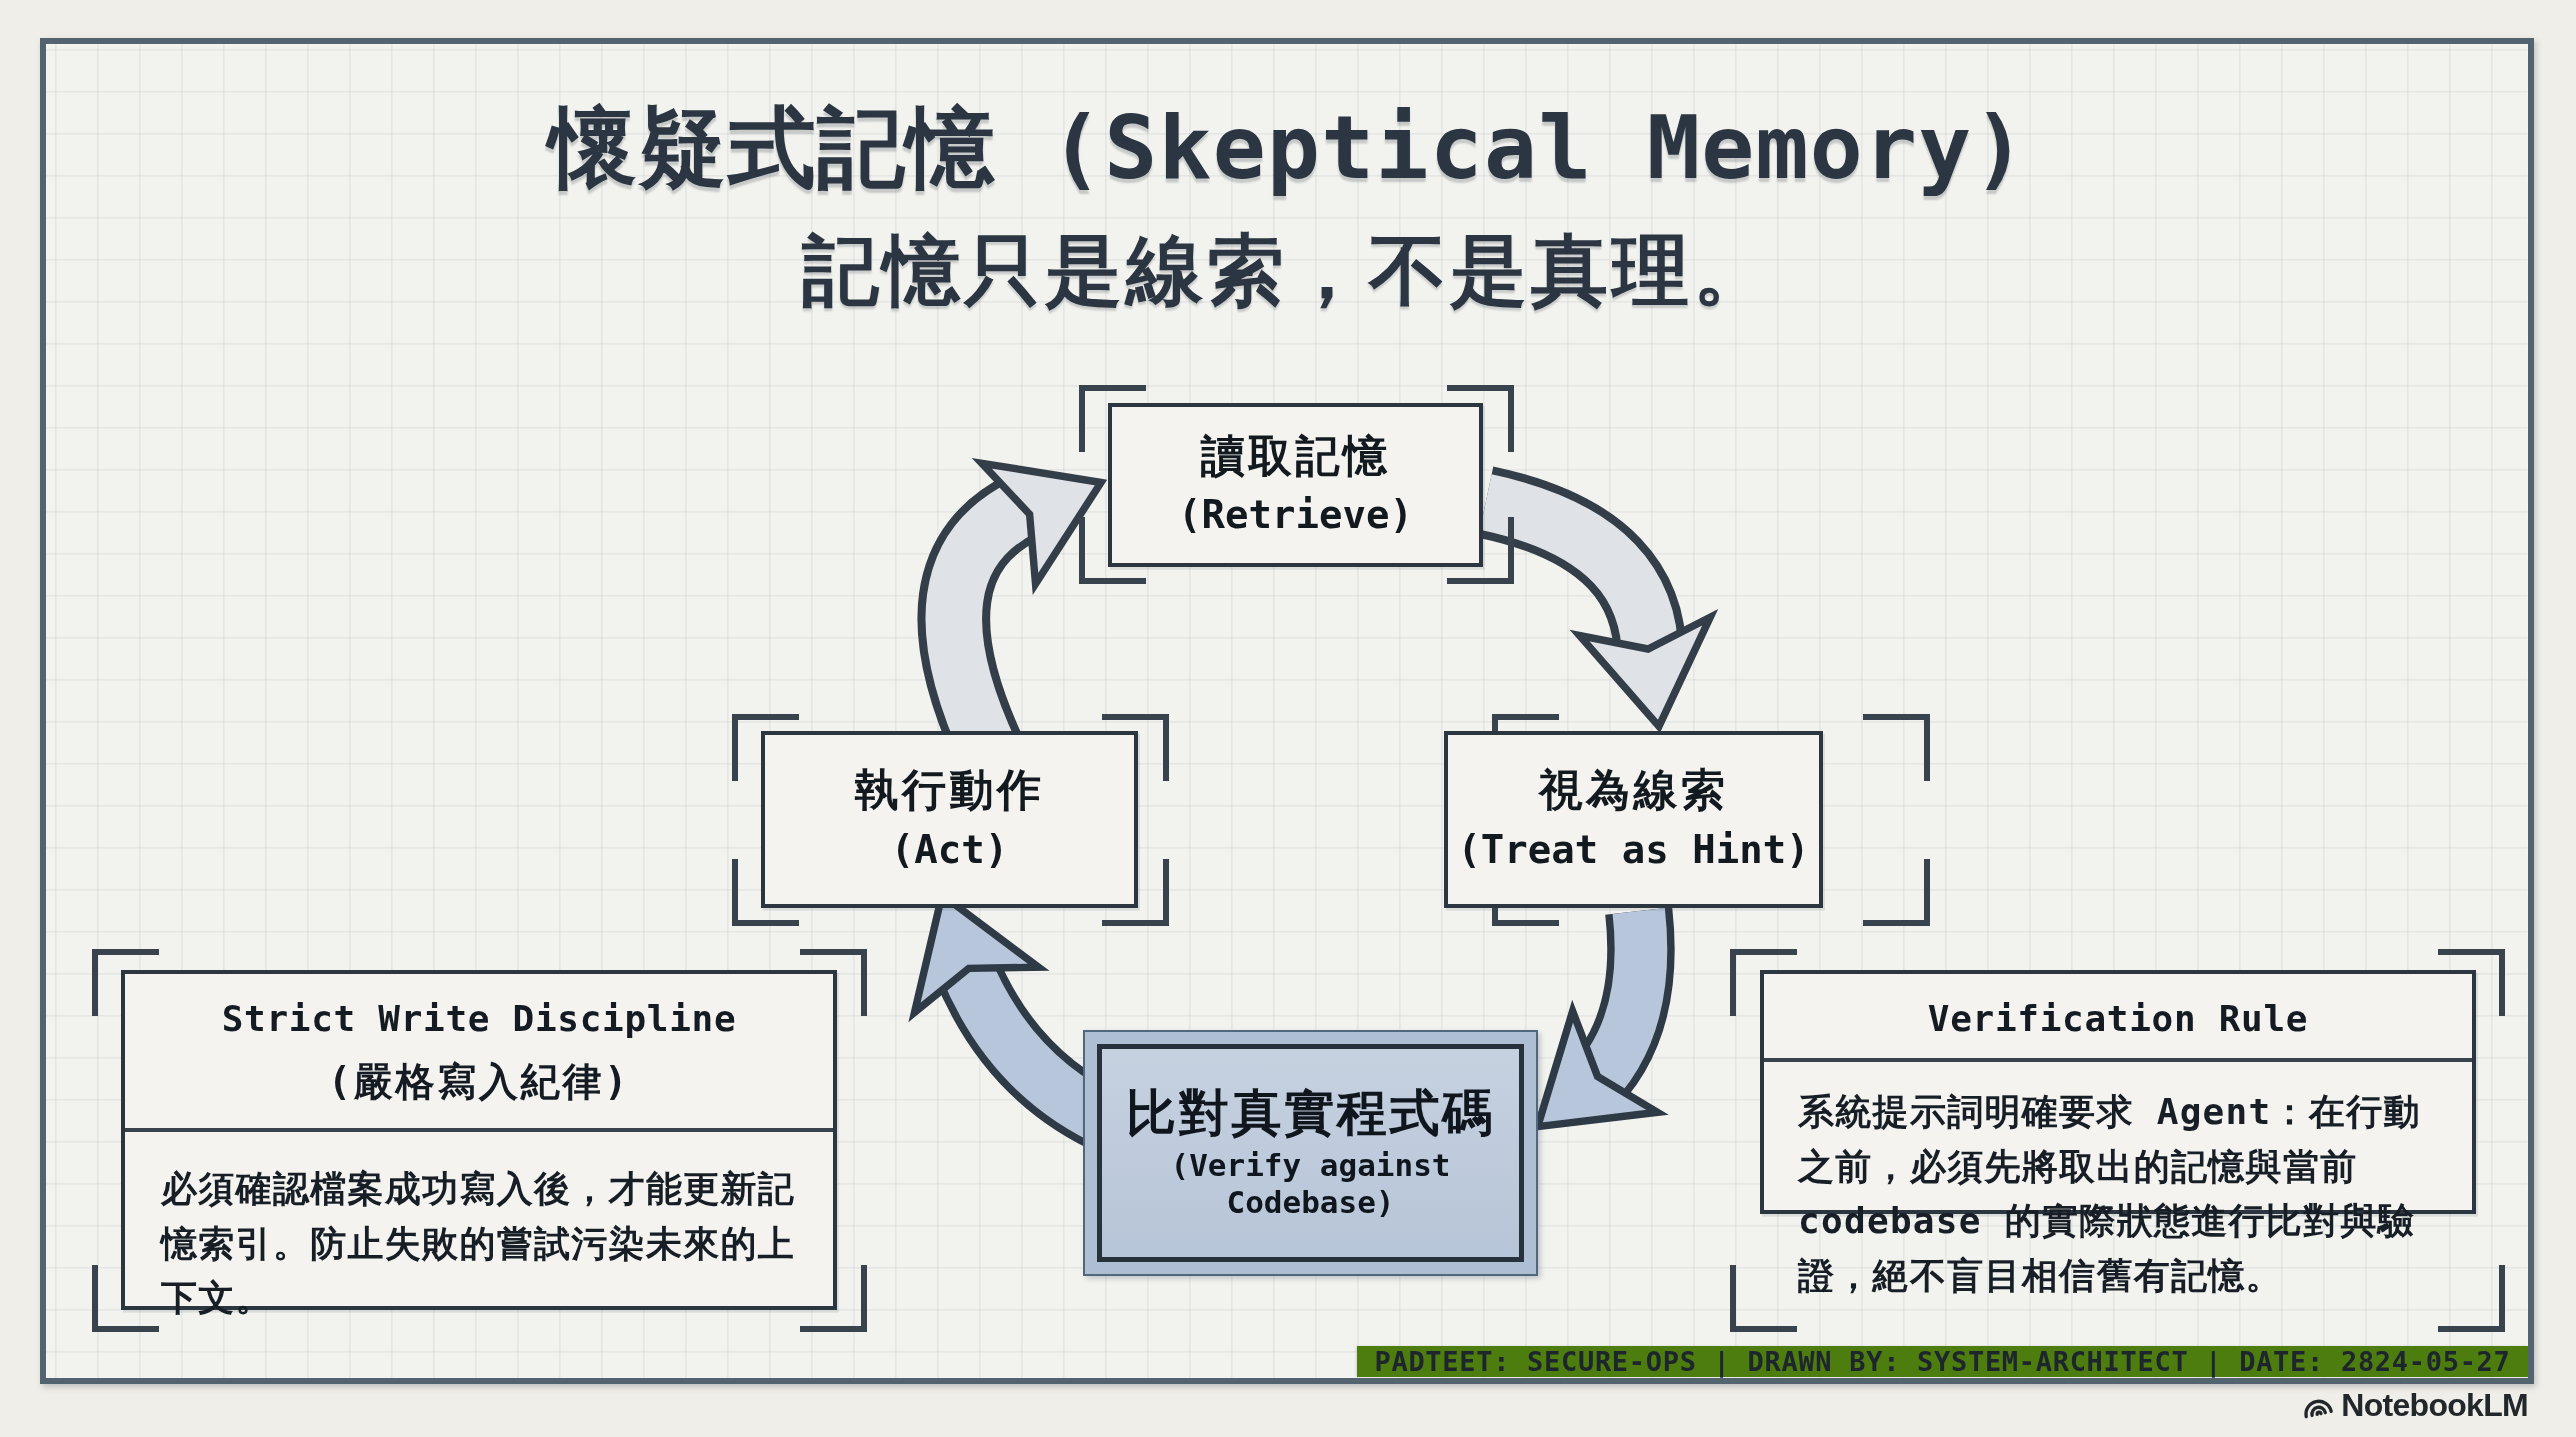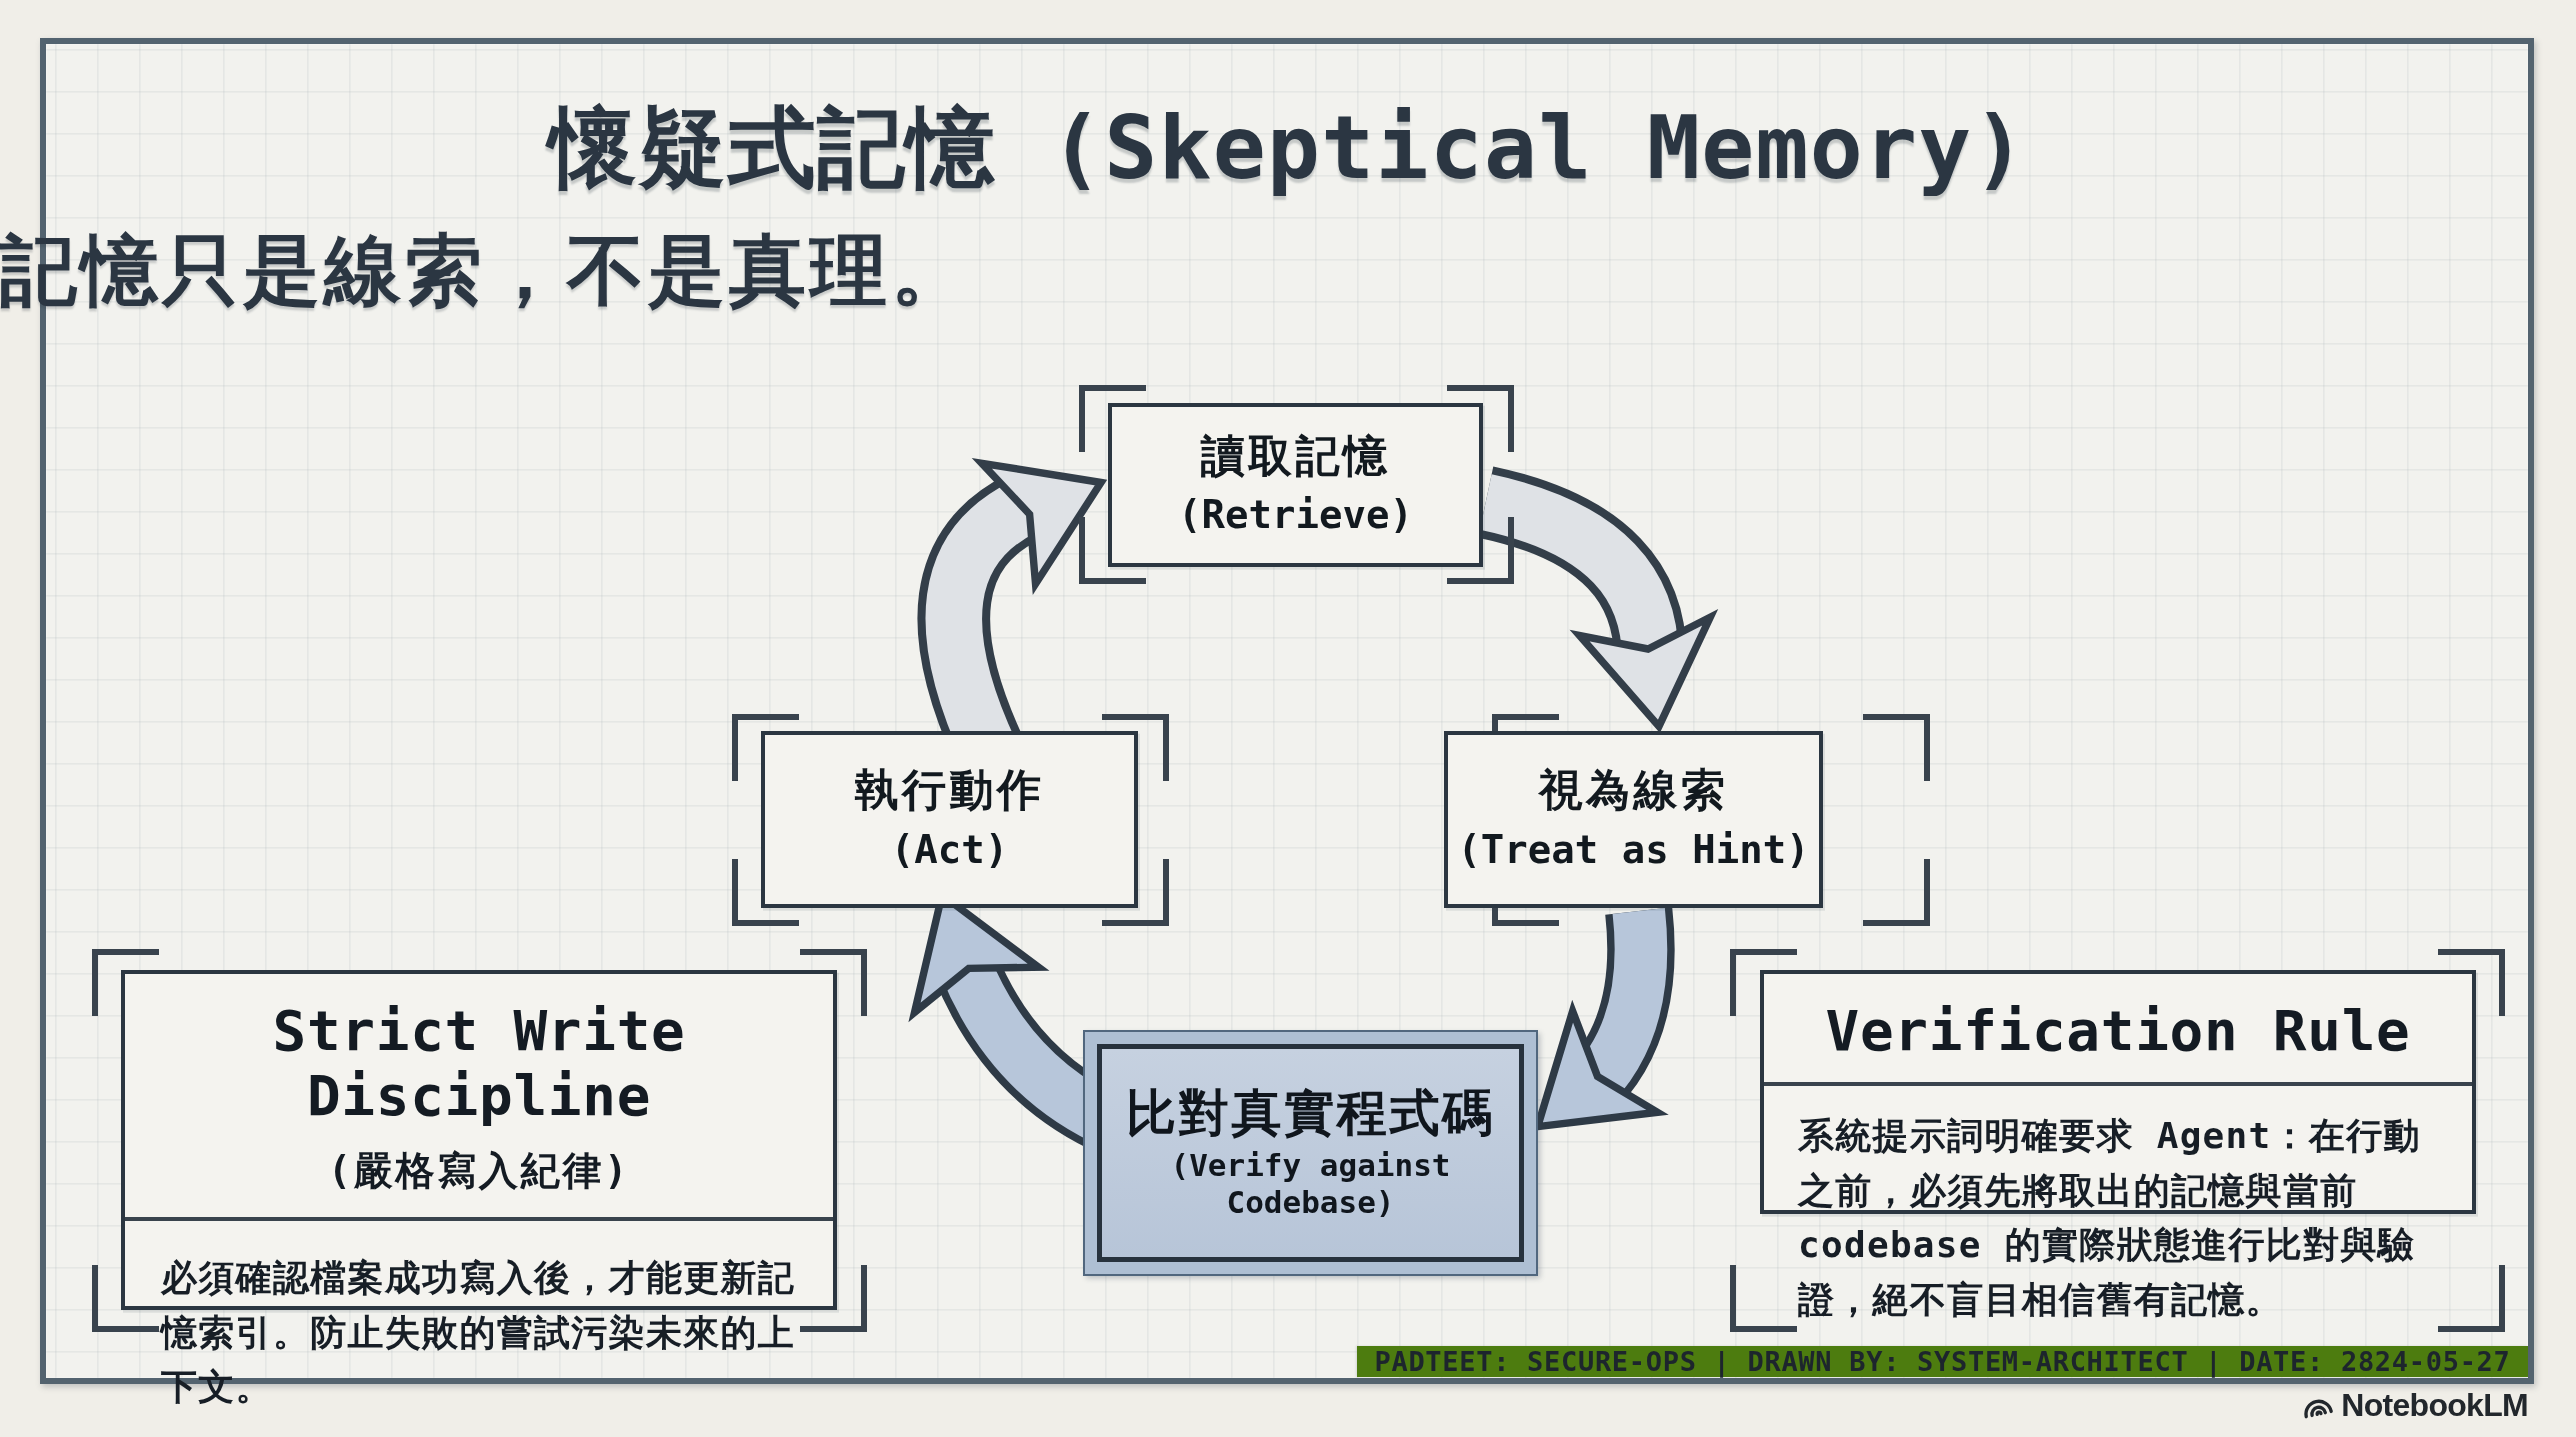--- a/index.html
+++ b/index.html
@@ -10,21 +10,21 @@
   .frame{position:absolute;left:40px;top:38px;width:2494px;height:1346px;box-sizing:border-box;
          border:6.7px solid #53636f;background-color:#f2f2ee;
          background-image:linear-gradient(rgba(170,180,184,.30) 1.3px,transparent 1.3px),
                           linear-gradient(90deg,rgba(170,180,184,.30) 1.3px,transparent 1.3px);
          background-size:42px 42px;background-position:9.4px 5.4px;
          box-shadow:2px 2.7px 6px rgba(70,80,90,.28), inset 0 0 0 1.3px rgba(255,255,255,.18);}
 
   .title1{position:absolute;left:0;top:89px;width:100%;text-align:center;z-index:2;
           font-size:88px;font-weight:bold;color:#2b3642;letter-spacing:1.3px;
           text-shadow:0 4px 2px rgba(43,54,66,.22);}
-  .title2{position:absolute;left:0;top:220px;width:100%;z-index:2;
+  .title2{position:absolute;left:0;top:220px;width:100%;text-align:center;z-index:2;
           font-size:77px;font-weight:bold;color:#2b3642;letter-spacing:4px;
           text-shadow:0 3.4px 2px rgba(43,54,66,.20);}
 
   svg.flow{position:absolute;left:0;top:0;z-index:1;}
 
   
   .node{position:absolute;z-index:3;box-sizing:border-box;background:#f4f3ef;
         border:4.7px solid #2b3641;display:flex;flex-direction:column;justify-content:center;
         align-items:center;gap:13px;box-shadow:2px 2.7px 0 rgba(60,72,84,.12);}
   .node .zh{font-size:44px;font-weight:bold;letter-spacing:3.4px;color:#12191f;line-height:1.1;}
@@ -44,21 +44,21 @@
   .bk{position:absolute;width:61px;height:61px;border:0 solid #39434d;}
   .bk.tl{left:0;top:0;border-left-width:6px;border-top-width:6px;}
   .bk.tr{right:0;top:0;border-right-width:6px;border-top-width:6px;}
   .bk.bl{left:0;bottom:0;border-left-width:6px;border-bottom-width:6px;}
   .bk.br{right:0;bottom:0;border-right-width:6px;border-bottom-width:6px;}
 
   
   .info{position:absolute;z-index:3;box-sizing:border-box;background:#f4f3ef;
         border:4.7px solid #2b3641;box-shadow:2px 2.7px 0 rgba(60,72,84,.12);}
   .info-head{text-align:center;padding:24px 13.5px 19px;border-bottom:4px solid #39434d;}
-  .info-title{font-size:56px;font-weight:bold;color:#141b23;letter-spacing:0.7px;}
+  .info-title{font-size:36px;font-weight:bold;color:#141b23;letter-spacing:0.7px;}
   .info-sub{font-size:39px;font-weight:bold;color:#141b23;margin-top:16px;letter-spacing:2.7px;}
   .info-body{padding:30px 36px;font-size:36px;font-weight:600;line-height:1.52;
              letter-spacing:1.3px;color:#171e26;}
 
   
   .credits{position:absolute;right:48px;top:1346px;height:31px;z-index:4;background:#4d7c0f;
            display:flex;align-items:center;padding:0 17.5px;font-size:27px;font-weight:bold;
            letter-spacing:0.7px;color:#1d252d;box-shadow:-1.3px 0 2px rgba(120,130,138,.25);}
   .brand{position:absolute;right:48px;top:1387px;z-index:4;display:flex;align-items:center;gap:6.7px;
          font-family:"Liberation Sans","DejaVu Sans",sans-serif;}

